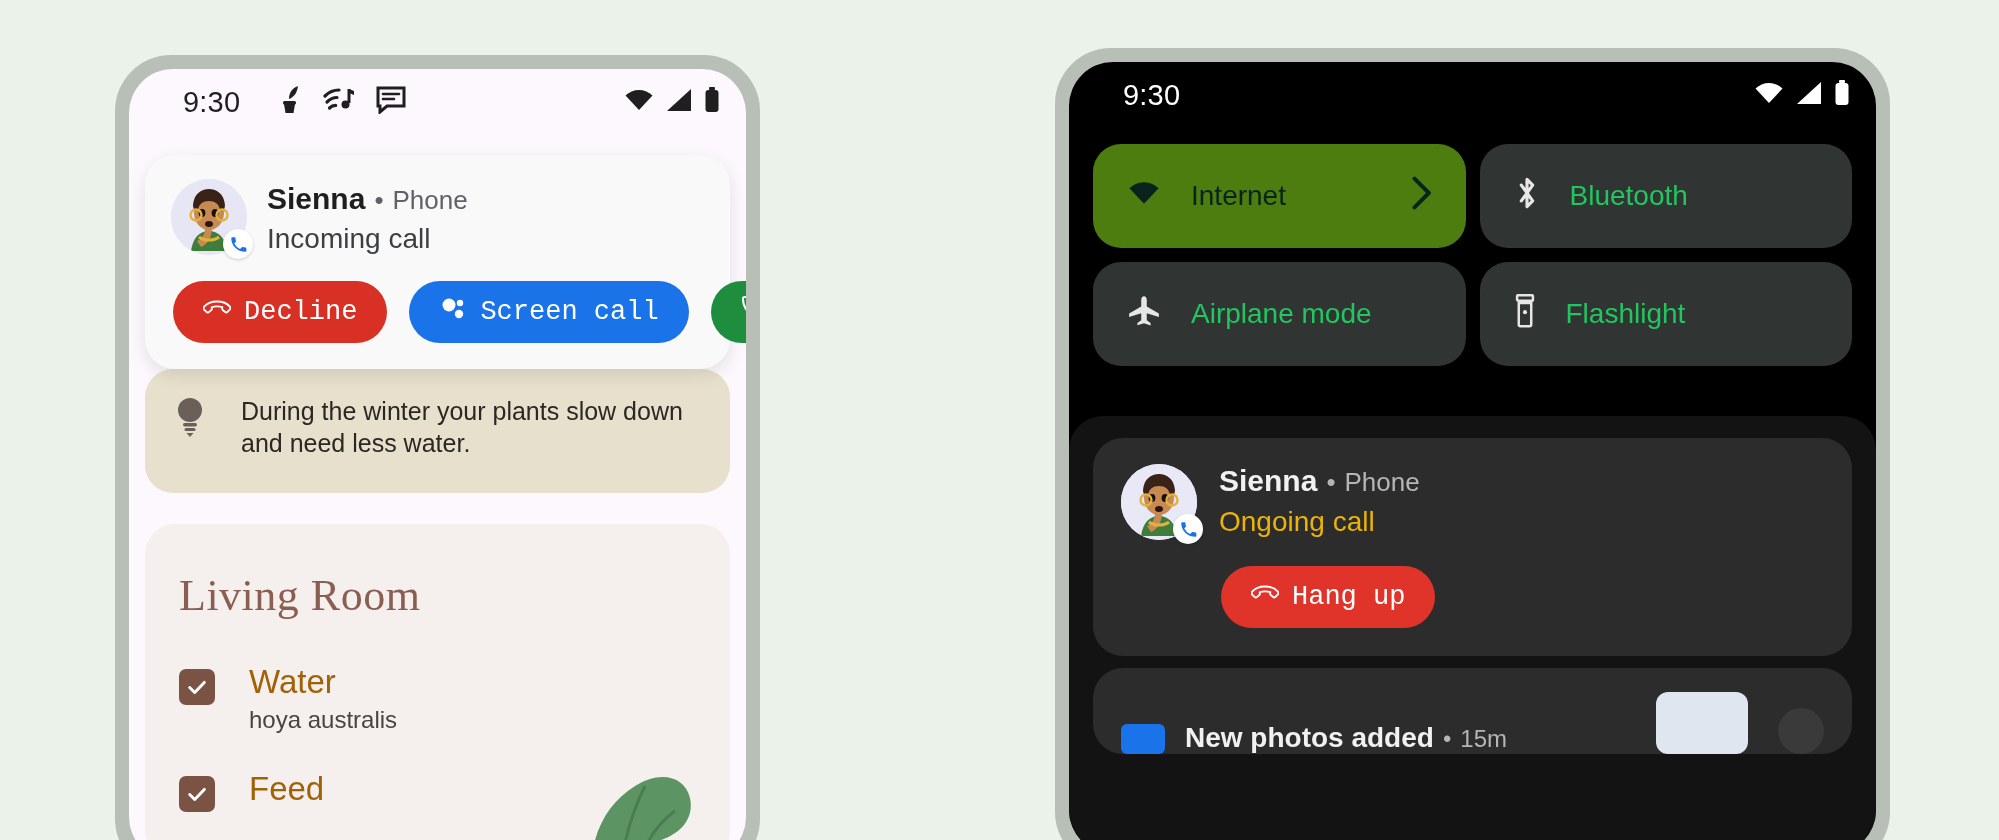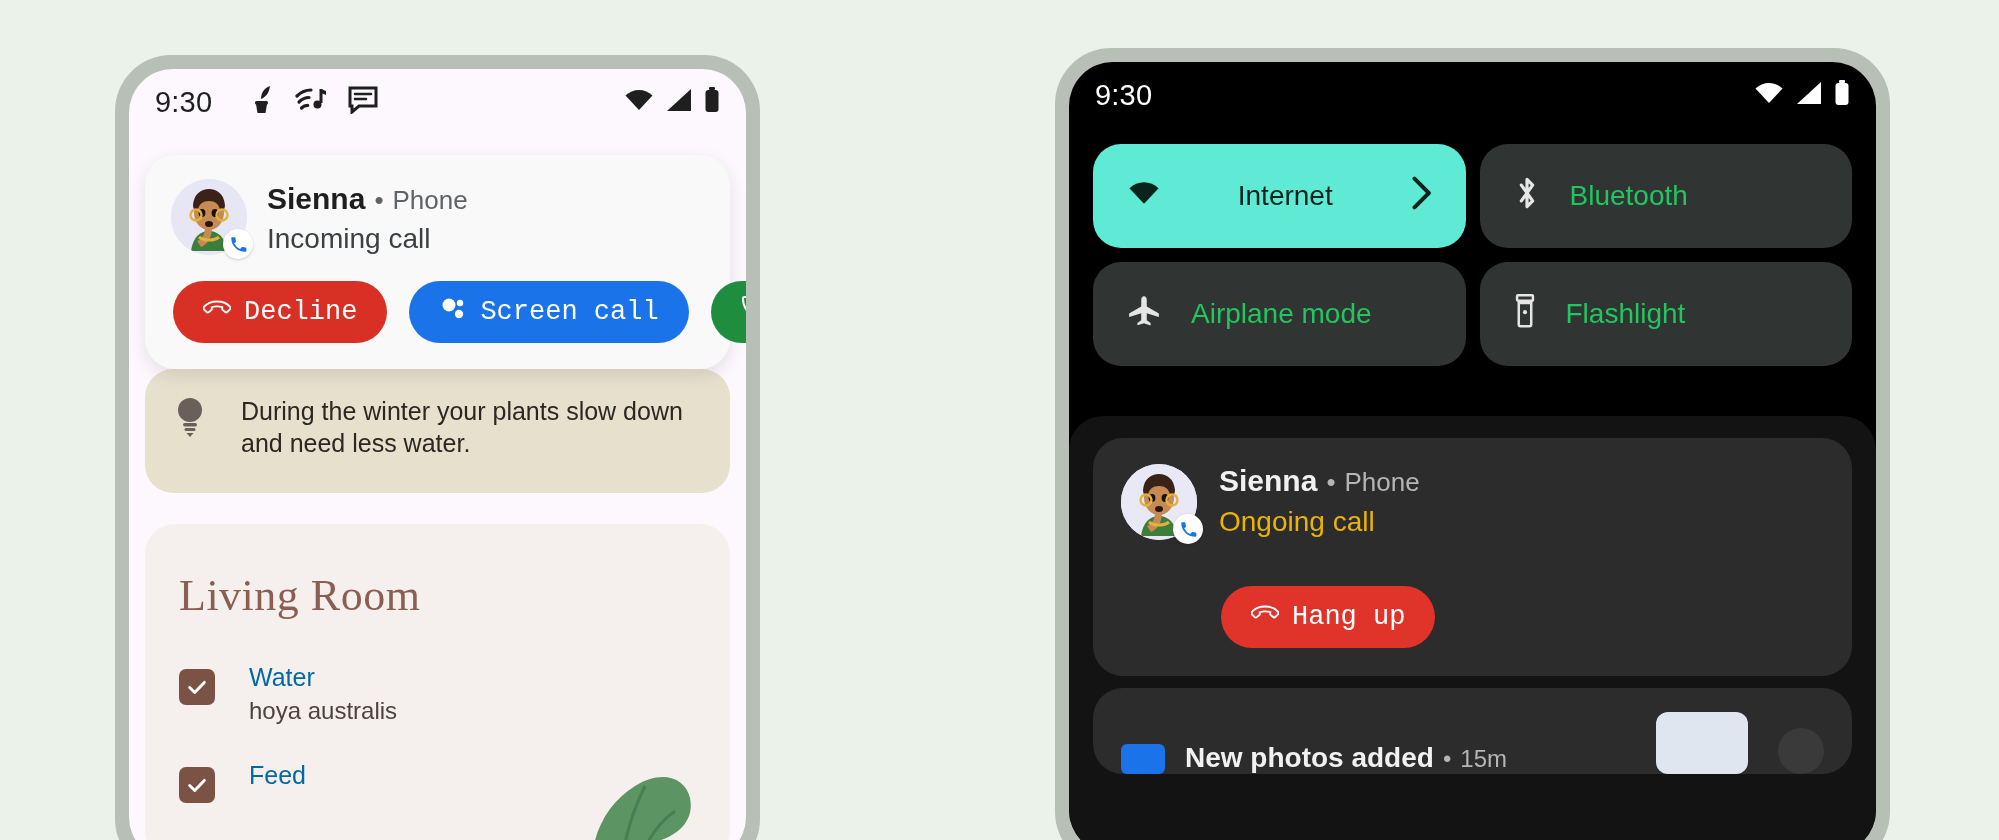--- a/index.html
+++ b/index.html
@@ -31,21 +31,21 @@
   .screen-dark  { background: #000000; }
 
   
   .statusbar {
     height: 66px;
     display: flex; align-items: center;
     padding: 0 26px;
     gap: 18px;
   }
   .statusbar .clock {
-    font-size: 29px; letter-spacing: .2px;
+    font-size: 29px; letter-spacing: .2px; margin-left: 28px;
   }
   .statusbar.light .clock { color: #1f1f1f; }
   .statusbar.dark  .clock { color: #ffffff; }
   .statusbar .sb-spacer { flex: 1; }
   .sb-icons { display: flex; align-items: center; gap: 11px; }
   .sb-left-icons { display: flex; align-items: center; gap: 21px; margin-left: 18px; }
 
   
   .heads-up {
     position: absolute;
@@ -128,21 +128,21 @@
   .task {
     display: flex; align-items: flex-start; gap: 34px;
     margin-bottom: 36px;
   }
   .checkbox {
     width: 36px; height: 36px; border-radius: 7px;
     background: #7a5345;
     flex: 0 0 auto; margin-top: 6px;
     display: flex; align-items: center; justify-content: center;
   }
-  .task-name { font-size: 25px; color: #0369a1; }
+  .task-name { font-size: 33px; color: #a16207; }
   .task-sub  { font-size: 24px; color: #4a433f; margin-top: 5px; }
 
   .leaf-deco {
     position: absolute; right: -40px; bottom: -60px;
     width: 300px; height: 280px; z-index: 1; pointer-events: none;
   }
 
   
   .qs-grid {
     position: absolute;
@@ -157,23 +157,22 @@
     border-radius: 28px;
     display: flex; align-items: center;
     padding: 0 34px;
     gap: 30px;
     background: #303534;
     color: #22c55e;
     font-size: 28px;
     cursor: pointer;
   }
   .qs-tile.active {
-    background: #5eead4;
+    background: #4d7c0f;
     color: #0a241d;
-    text-align: center;
   }
   .qs-tile .qs-label { flex: 1; }
   .qs-chevron { flex: 0 0 auto; }
 
   
   .shade {
     position: absolute;
     left: 0; right: 0; top: 354px; bottom: 0;
     background: #131313;
     border-top-left-radius: 34px;
@@ -188,21 +187,21 @@
     margin-bottom: 12px;
   }
   .notif-top { display: flex; align-items: flex-start; gap: 22px; }
   .notif .avatar { background: #e9e8f6; }
   .n-title-row { display: flex; align-items: baseline; gap: 9px; font-size: 30px; }
   .n-name { font-weight: bold; color: #f1f1f1; }
   .n-dot  { color: #b5b5b5; font-size: 26px; }
   .n-app  { color: #b5b5b5; font-size: 26px; }
   .n-body { font-size: 28px; color: #eab308; margin-top: 8px; }
   .notif-actions { margin-top: 26px; padding-left: 100px; }
-  .pill-hangup { background: #e0342b; margin-top: 20px; }
+  .pill-hangup { background: #e0342b; }
 
   .notif-compact {
     background: #2c2c2c;
     border-radius: 30px;
     padding: 22px 28px 0 28px;
     display: flex; align-items: flex-end; gap: 20px;
     height: 86px;
     overflow: hidden;
   }
   .nc-icon {

